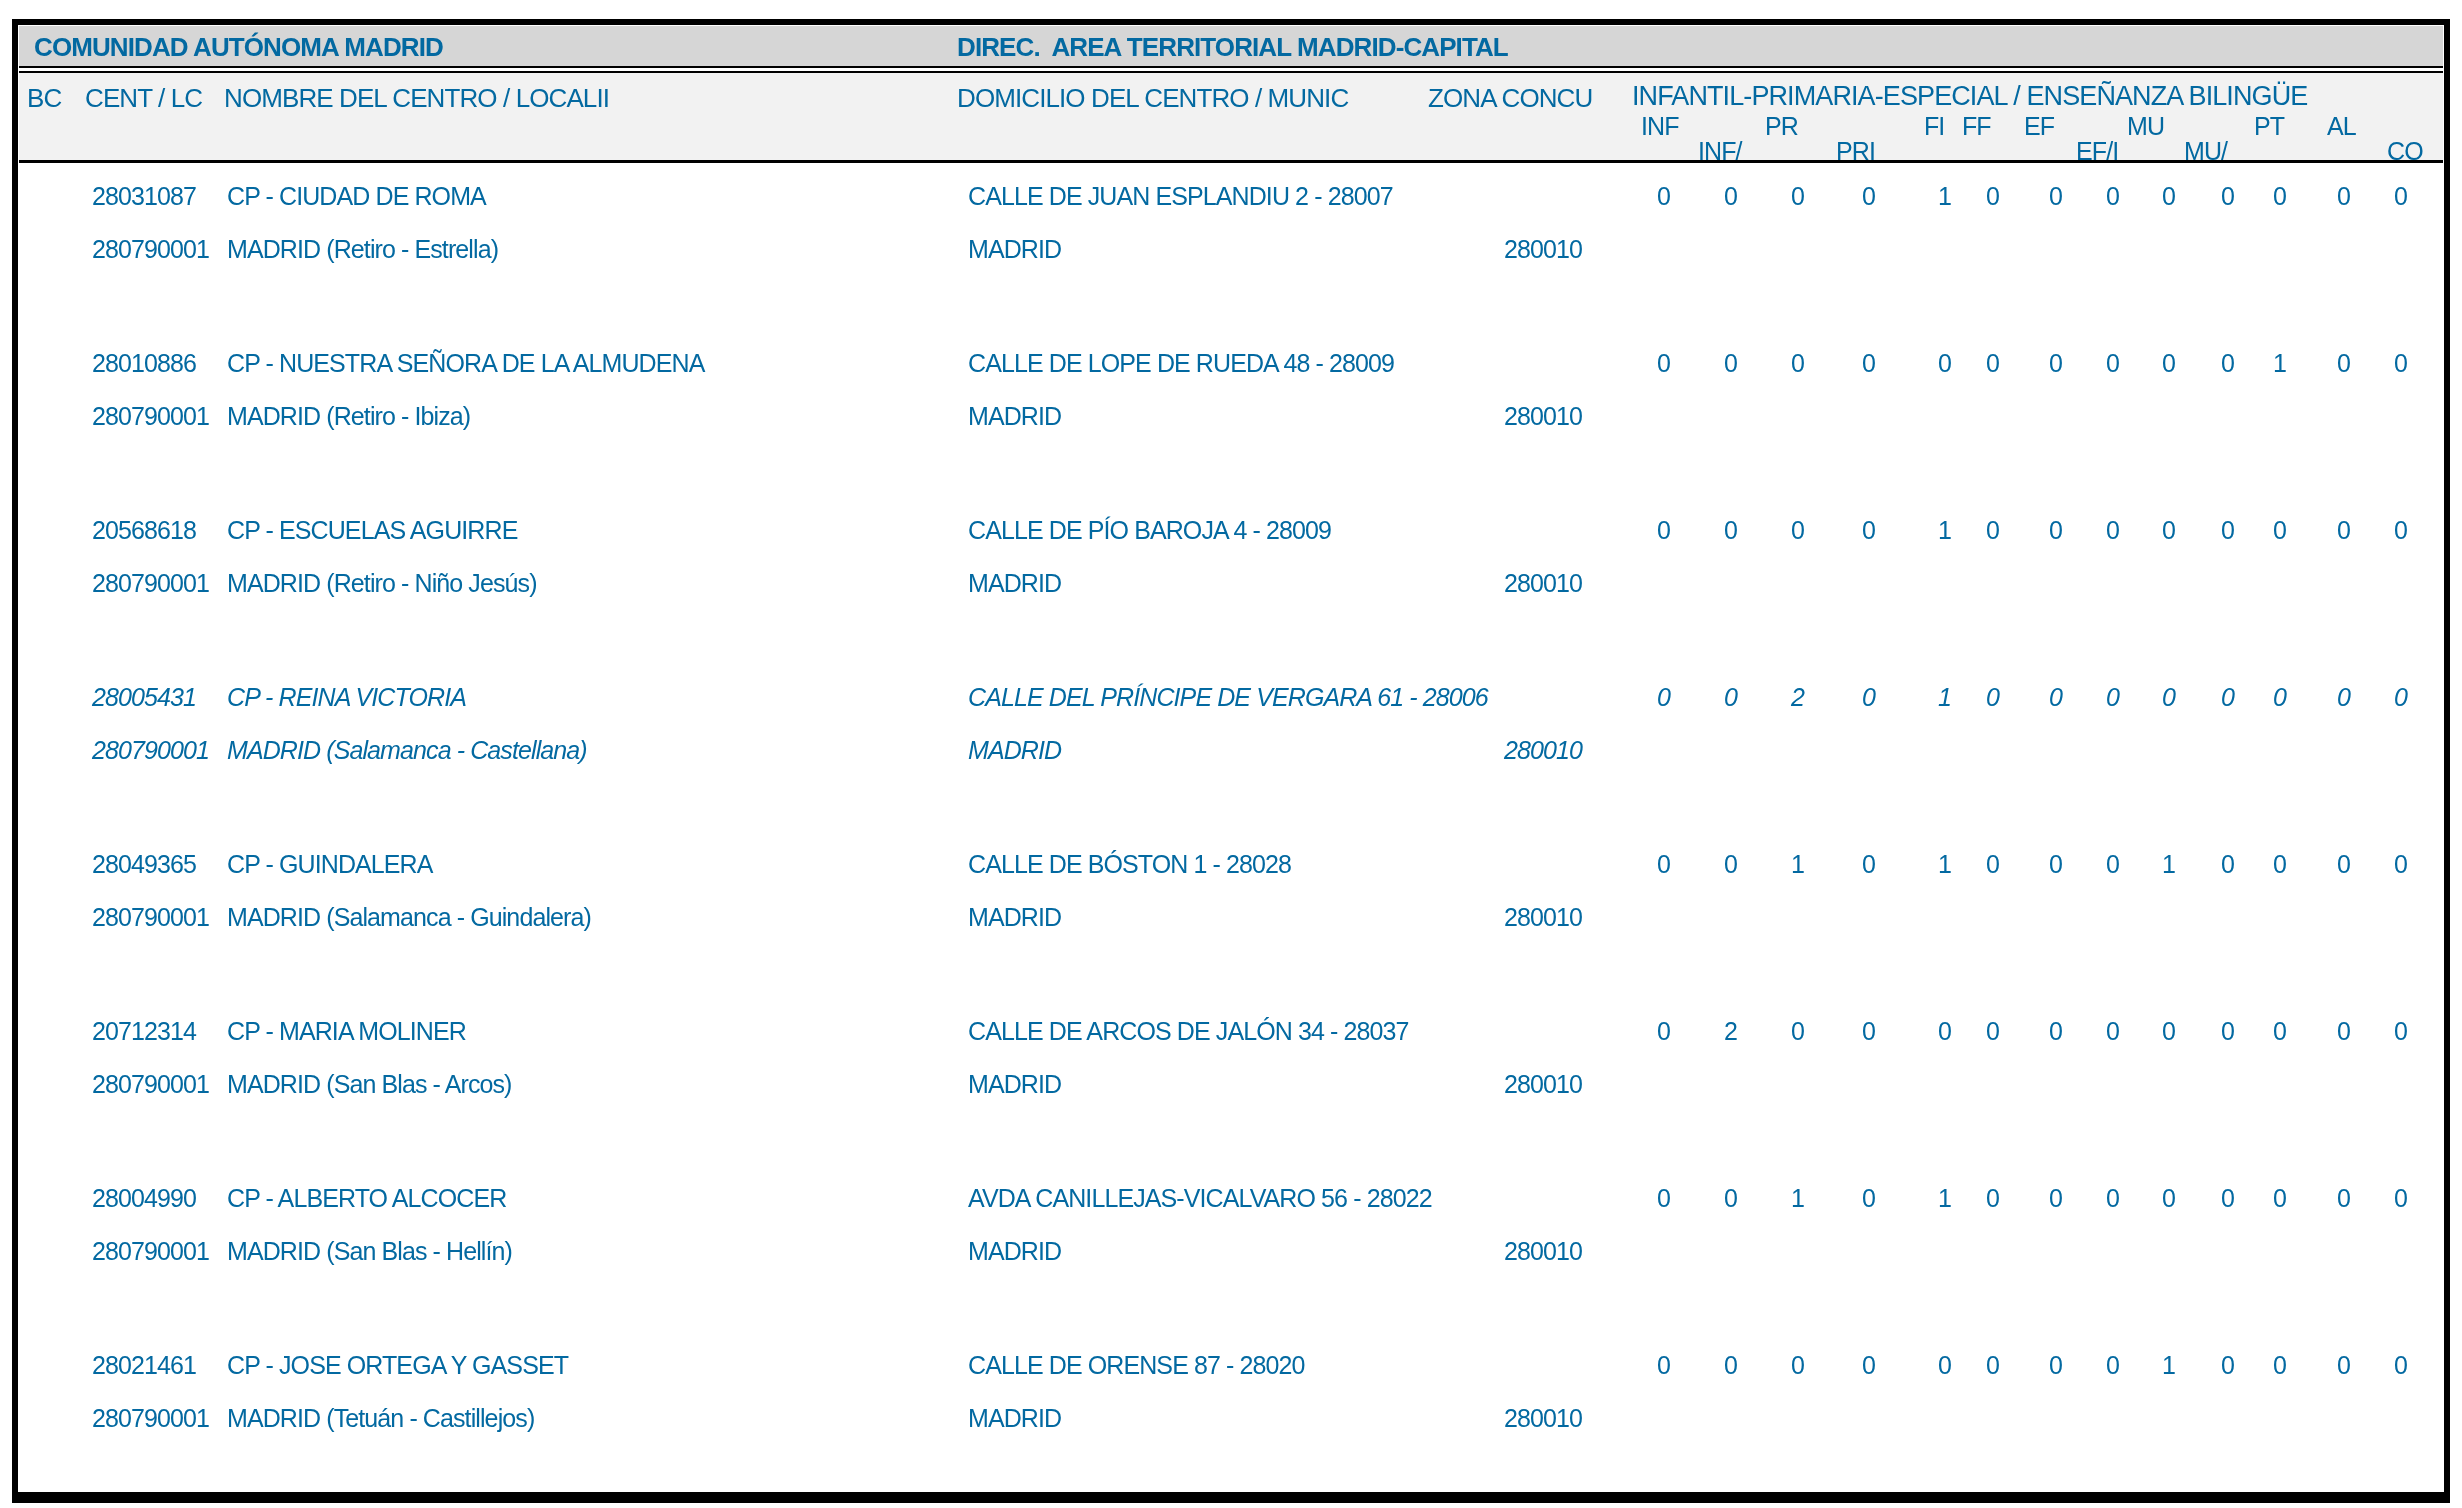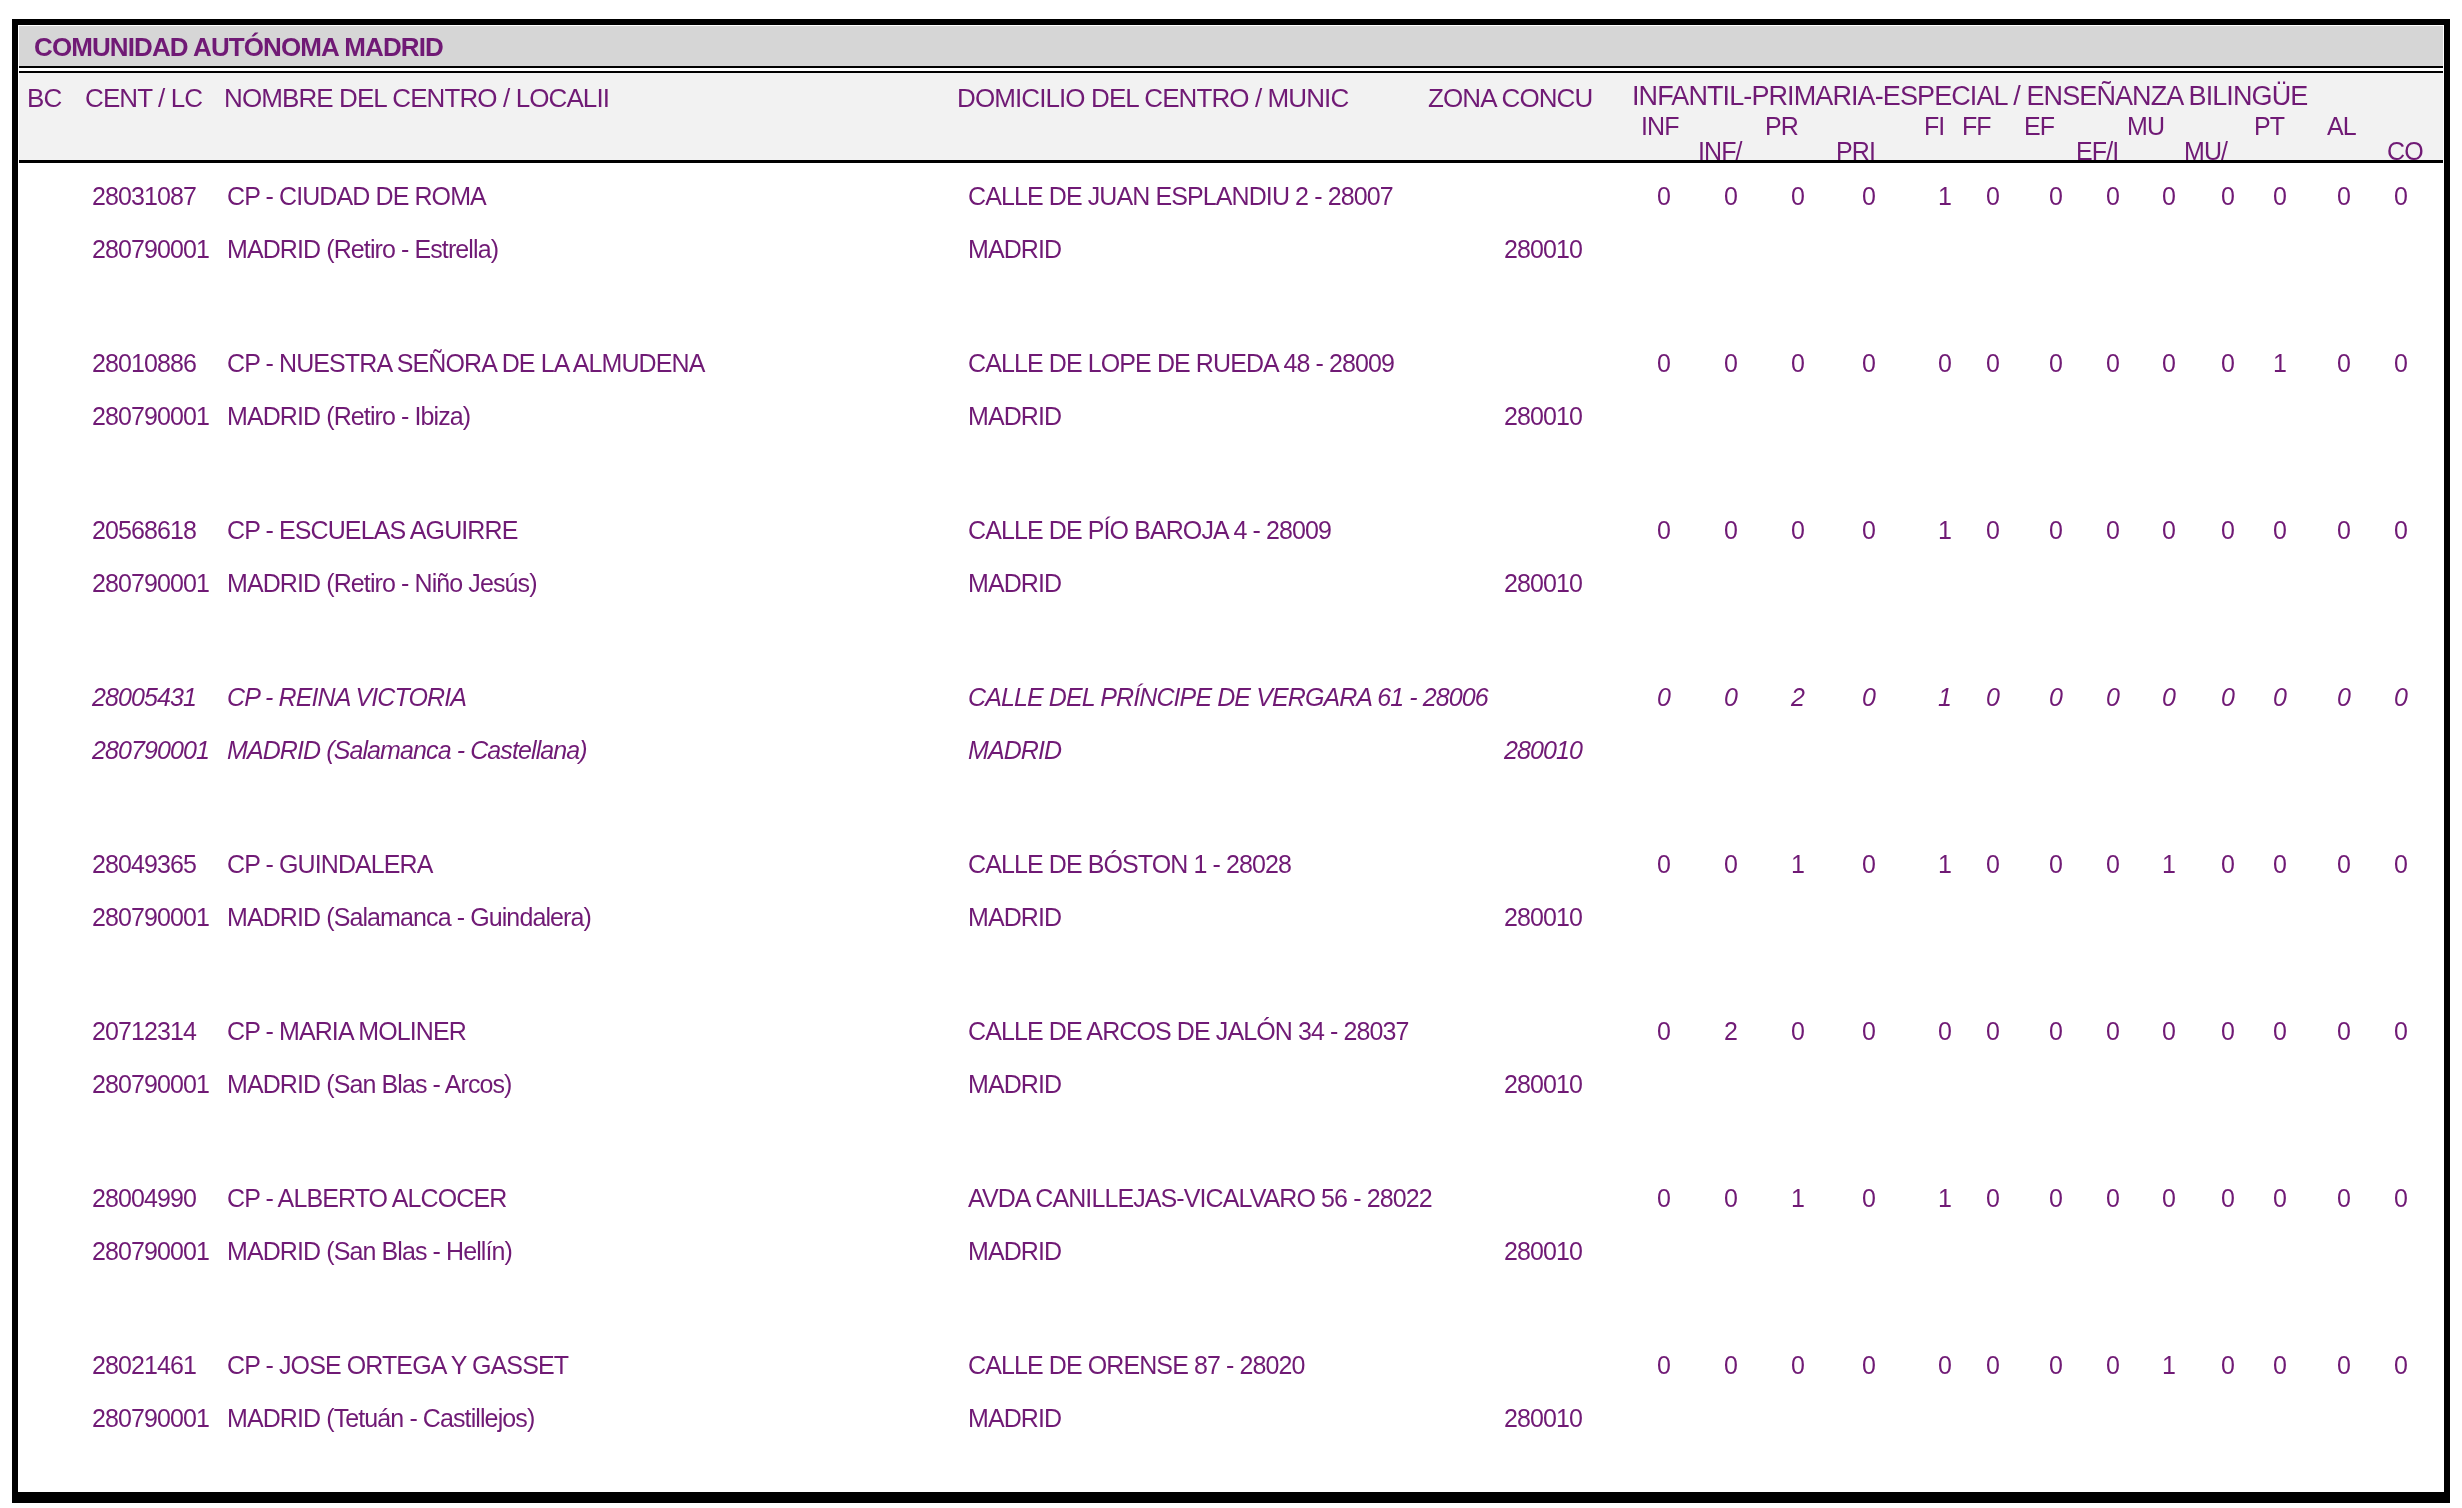--- a/index.html
+++ b/index.html
@@ -1,18 +1,18 @@
 <!DOCTYPE html>
 <html style="font-size:13.8px"><head>
 <meta charset="utf-8">
 <style>
   html,body{margin:0;padding:0;background:#ffffff;}
   .page{
     position:relative;width:2462px;height:1508px;background:#ffffff;
-    font-family:"Liberation Sans",sans-serif;color:#701a75;overflow:hidden;
+    font-family:"Liberation Sans",sans-serif;color:#0369a1;overflow:hidden;
   }
   .frame{
     position:absolute;left:12px;top:19px;width:2438px;height:1484px;
     border:6.9px solid #000;border-bottom-width:11.2px;box-sizing:border-box;
     background:#ffffff;
   }
   .topbar{
     position:absolute;left:19px;top:26px;width:2424px;height:40px;
     background:#d6d6d6;
   }
@@ -44,20 +44,21 @@
 </style>
 </head>
 <body>
 
 <div class="page">
 
   <div class="frame"></div>
 
   <div class="topbar"></div>
   <span class="t bold fs30" style="left:34px;top:33px;">COMUNIDAD AUTÓNOMA MADRID</span>
+  <span class="t bold fs30" style="left:957px;top:33px;">DIREC.  AREA TERRITORIAL MADRID-CAPITAL</span>
 
   <div class="rule r1"></div>
   <div class="rule r2"></div>
 
   <div class="headband"></div>
   <span class="t fs30" style="left:27px;top:84px;">BC</span>
   <span class="t fs30" style="left:85px;top:84px;">CENT / LC</span>
   <span class="t fs30" style="left:224px;top:84px;">NOMBRE DEL CENTRO / LOCALII</span>
   <span class="t fs30" style="left:957px;top:84px;">DOMICILIO DEL CENTRO / MUNIC</span>
   <span class="t fs30" style="left:1428px;top:84px;">ZONA CONCU</span>

